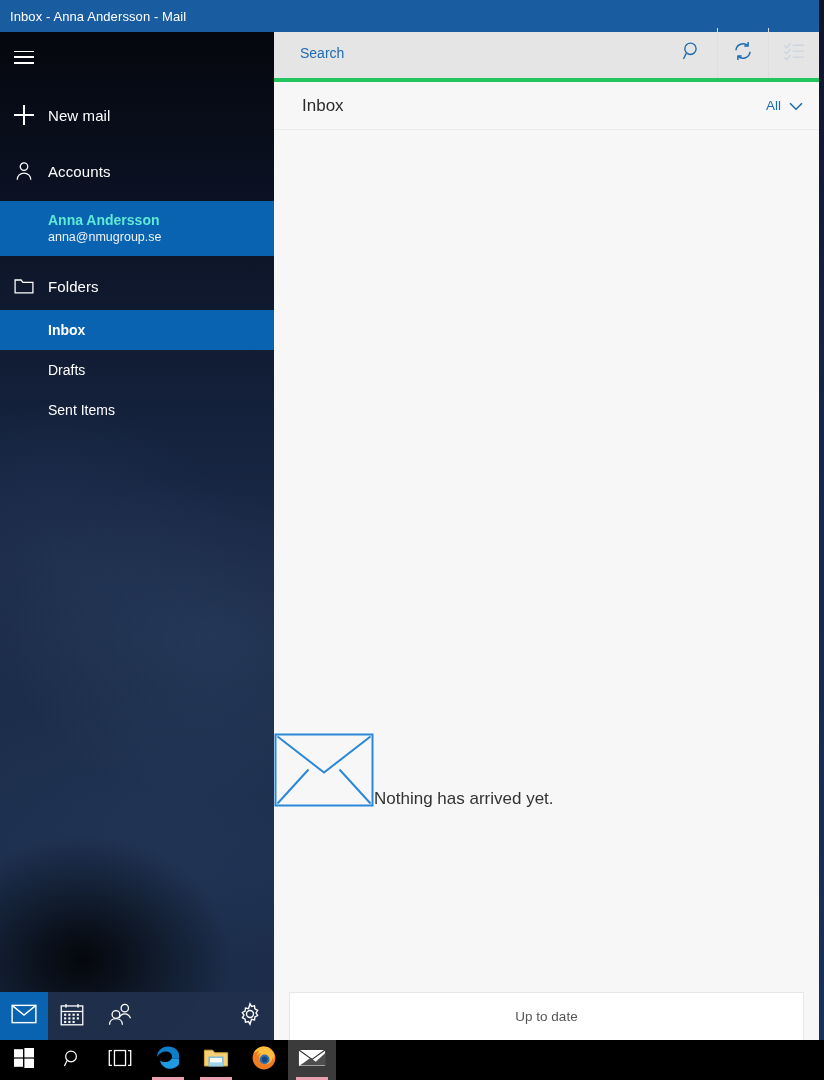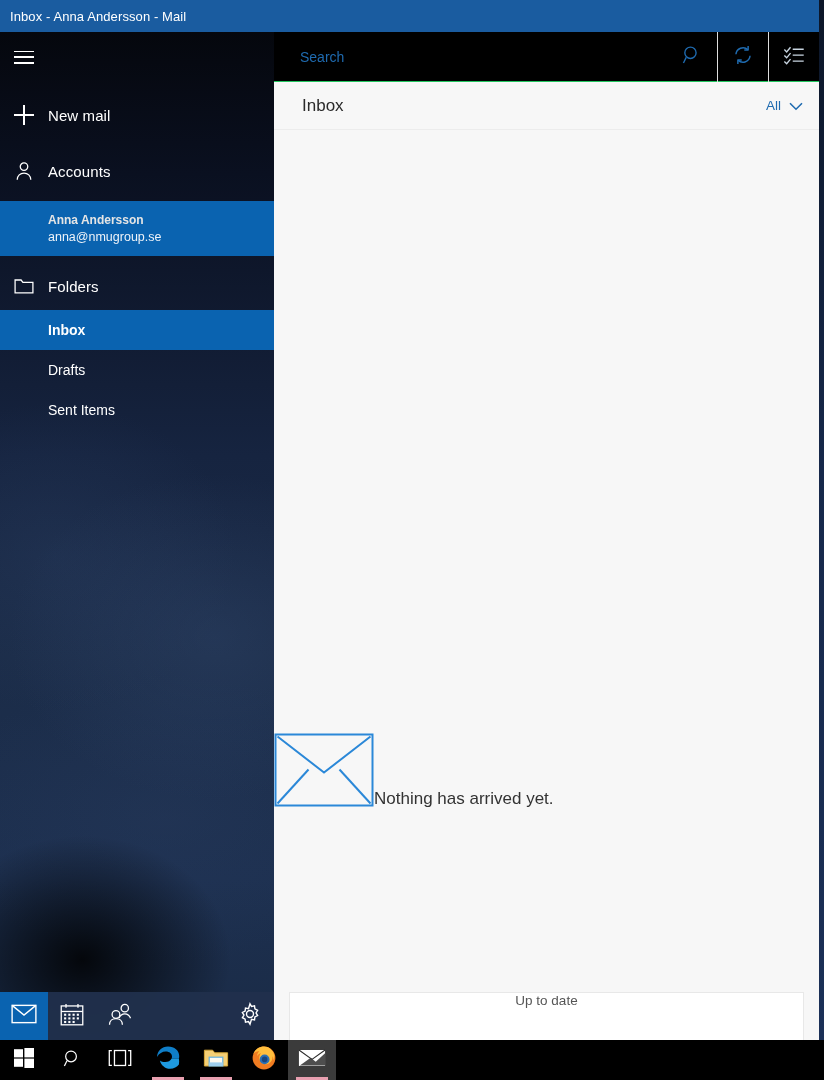--- a/index.html
+++ b/index.html
@@ -92,21 +92,21 @@
 
   
   #account-tile {
     width: 274px; height: 55px;
     background: #0a63b0;
     padding-left: 48px;
     display: flex; flex-direction: column; justify-content: center;
     margin-top: 6px;
   }
   #account-tile .acct-name {
-    font-size: 12px; font-weight: bold; color: #e5e5e5; line-height: 18px;
+    font-size: 14px; font-weight: bold; color: #5eead4; line-height: 18px;
   }
   #account-tile .acct-email {
     font-size: 12.5px; color: #eef3f9; line-height: 17px;
   }
 
   #folders-row { margin-top: 6px; }
 
   .folder-item {
     height: 40px; width: 274px;
     display: flex; align-items: center;
@@ -133,23 +133,23 @@
   
   #right-pane {
     position: absolute; left: 274px; top: 32px;
     width: 545px; height: 1008px;
     background: #f7f7f7;
   }
 
   #search-bar {
     position: relative;
     height: 50px; width: 545px;
-    background: #000000;
-    display: flex; align-items: center;
-    border-bottom: 1px solid #22c55e;
+    background: #e5e5e5;
+    display: flex; align-items: flex-end;
+    border-bottom: 4px solid #22c55e;
   }
   #search-input-zone {
     flex: 1 1 auto;
     height: 50px;
     display: flex; align-items: center;
     padding-left: 26px;
   }
   #search-placeholder {
     font-size: 14px; color: #1f6bb0;
   }
@@ -187,21 +187,21 @@
     margin-top: 54px;
     font-size: 17px; color: #333333;
   }
 
   #status-bar {
     position: absolute; left: 15px; bottom: 0;
     width: 515px; height: 48px;
     background: #ffffff;
     border: 1px solid #e8e8e8;
     border-bottom: none;
-    display: flex; align-items: flex-start; justify-content: center;
+    display: flex; align-items: center; justify-content: center;
   }
   #status-text { font-size: 13.5px; color: #555555; }
 
   
   #desktop-strip {
     position: absolute; left: 819px; top: 0;
     width: 5px; height: 1040px;
     background: linear-gradient(180deg,#0c1628 0%, #16284a 45%, #1b3057 100%);
   }
 

